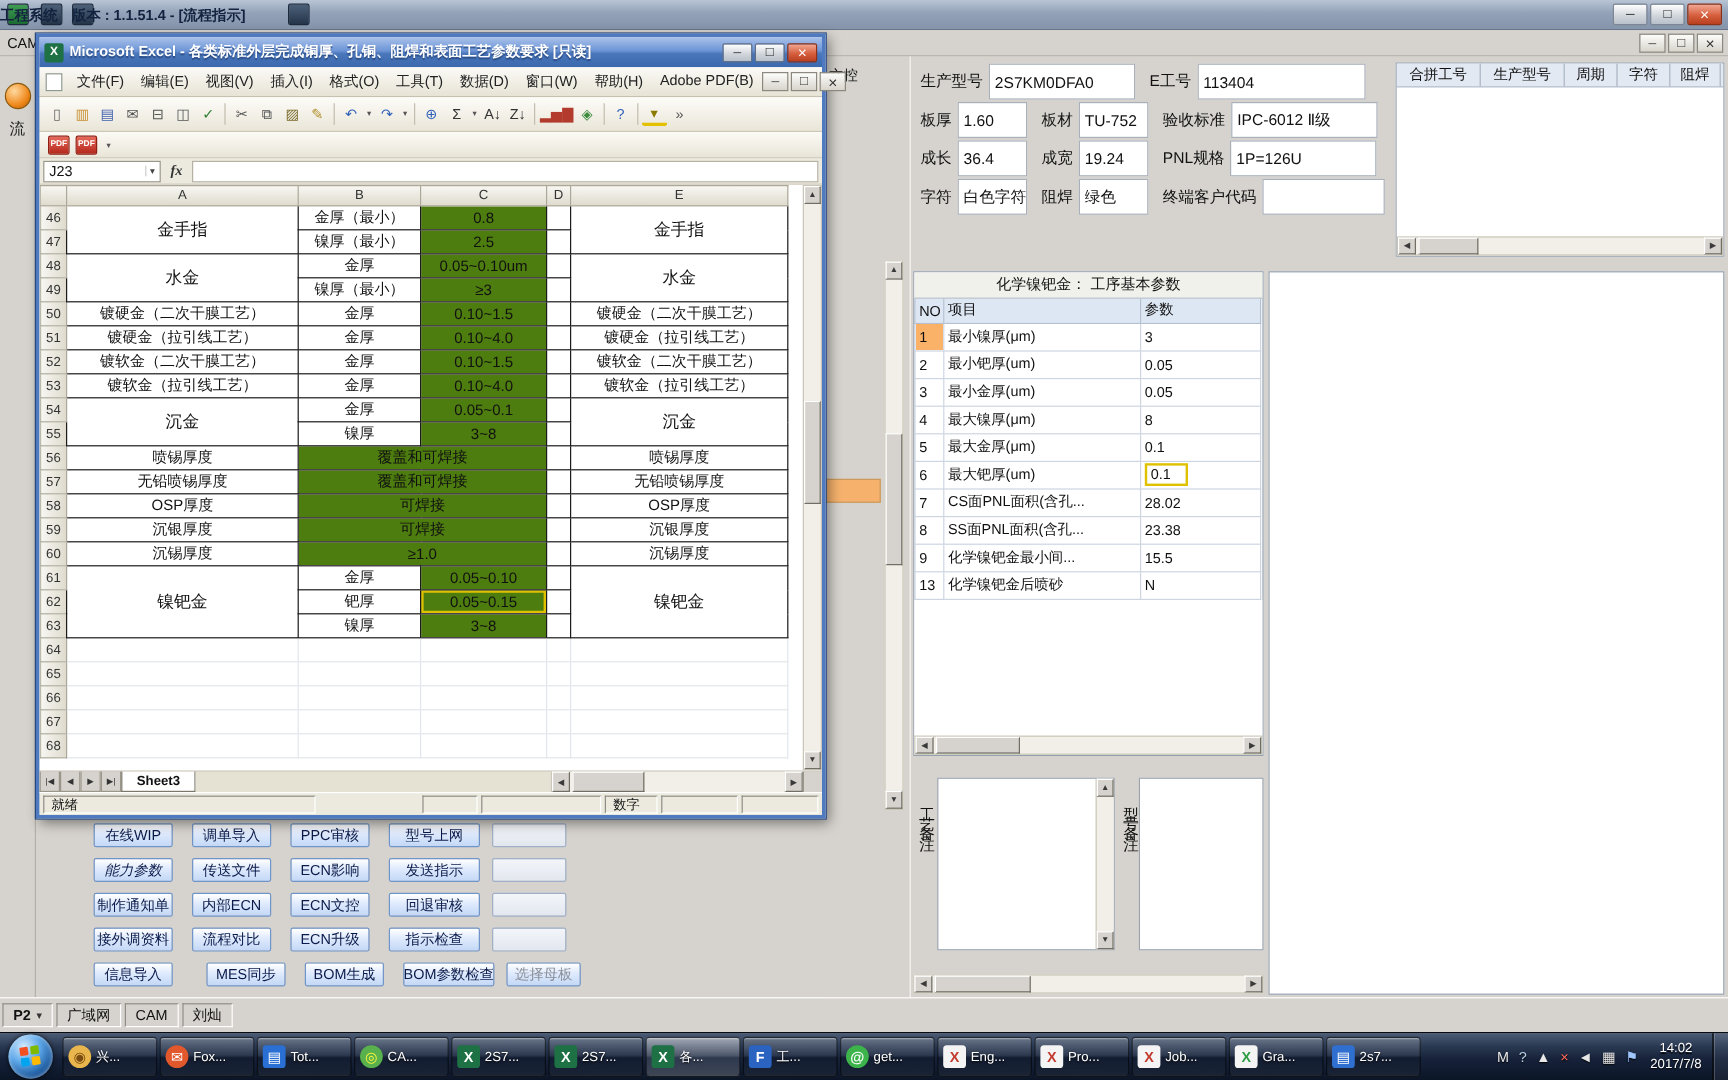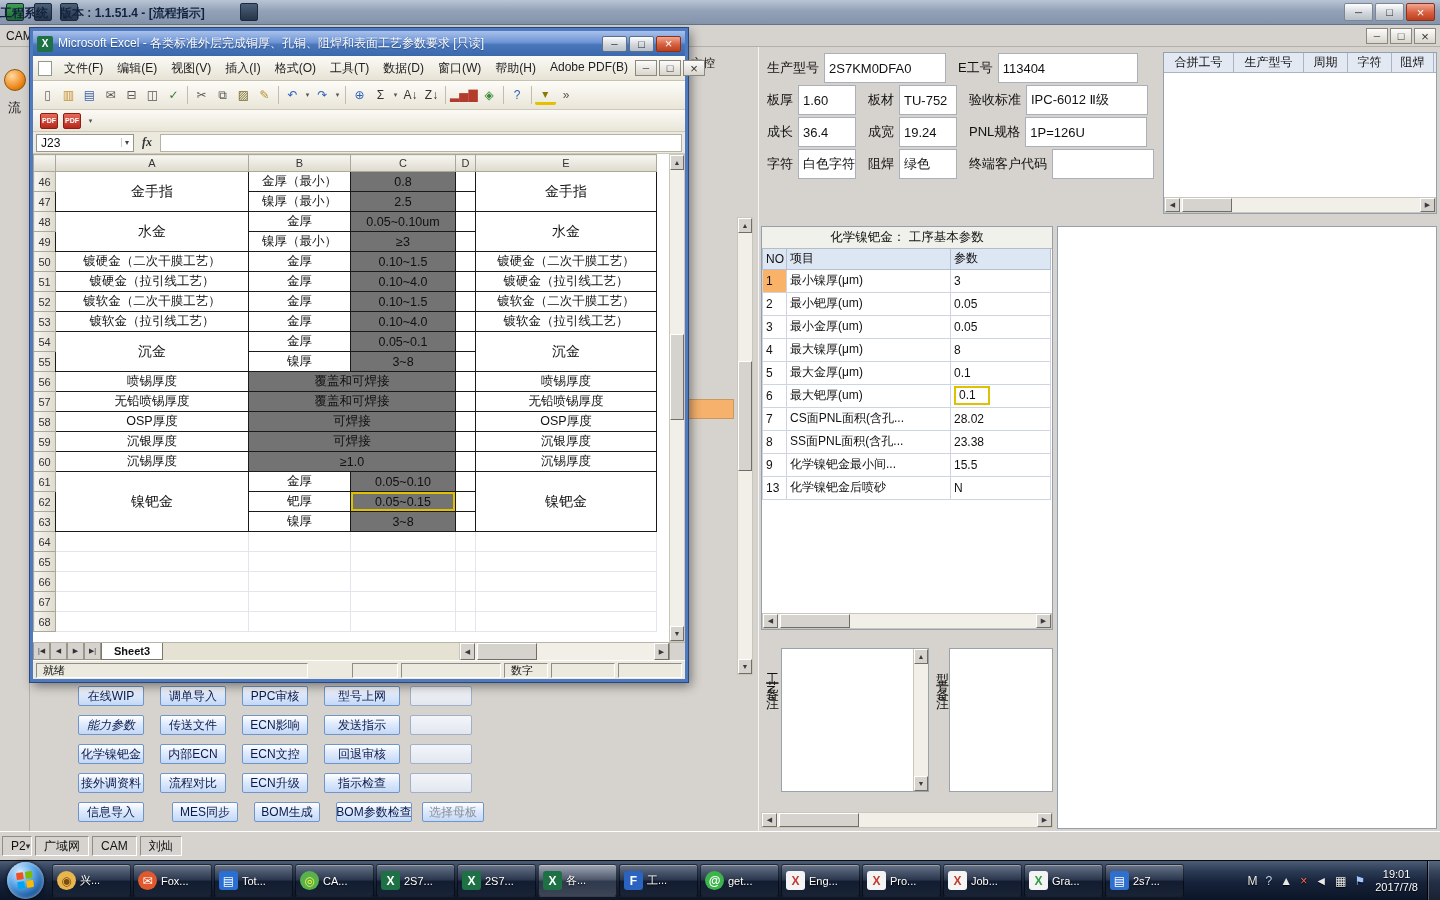--- a/index.html
+++ b/index.html
@@ -94,21 +94,21 @@
  background:linear-gradient(#ffffff,#dfeafd 45%,#c3d8f6);font-size:12px;color:#0a1a4a;
  display:flex;align-items:center;justify-content:center;white-space:nowrap;overflow:hidden;flex:0 0 auto;}
 .abtn.empty{background:linear-gradient(#f3f5f9,#e2e7ef);border-color:#9fb0c8;}
 .abtn.gray{color:#8a8f98;}
 
 
 .mw-statusbar{position:absolute;left:0;top:831px;width:1440px;height:29px;background:#d6d3ce;
  border-top:1px solid #fff;display:flex;align-items:center;padding:0 2px;}
 .st-cell{height:20px;border:1px solid;border-color:#8f8d86 #fff #fff #8f8d86;display:flex;
  align-items:center;padding:0 8px;font-size:12px;margin-right:3px;}
-.st-p2{width:30px;justify-content:space-between;}
+.st-p2{width:42px;justify-content:space-between;font-weight:bold;}
 .st-p2::after{content:"▾";font-size:9px;color:#333;}
 
 
 .taskbar{position:absolute;left:0;top:860px;width:1440px;height:40px;display:flex;align-items:center;
  background:linear-gradient(#4d5c76,#2a3952 28%,#16223a 55%,#0b1526);border-top:1px solid #060b14;}
 .orb{position:relative;flex:0 0 37px;width:37px;height:37px;margin:0 7px;border-radius:50%;
  background:radial-gradient(circle at 35% 28%,#d6ecff,#5ba6e8 38%,#1d5a9e 70%,#0a2f60);
  box-shadow:inset 0 0 4px rgba(255,255,255,.6),0 0 4px rgba(0,0,0,.8);}
 .orb .flag{position:absolute;left:10px;top:10px;width:16px;height:16px;transform:rotate(-8deg);
  display:grid;grid-template-columns:7px 7px;grid-template-rows:7px 7px;gap:2px;}
@@ -129,21 +129,21 @@
 .clock{color:#fff;font-size:11px;text-align:center;line-height:13px;text-shadow:0 1px 1px #000;margin:0 9px 0 4px;}
 .show-desktop{width:13px;height:40px;border-left:1px solid #000;box-shadow:inset 1px 0 0 rgba(255,255,255,.25);background:rgba(255,255,255,.06);}
 
 
 .excel{position:absolute;left:30px;top:28px;width:658px;height:654px;border:3px solid #4f7ac0;
  box-shadow:0 0 0 1px #27487f,3px 4px 10px rgba(0,0,0,.45);background:#eceade;display:flex;flex-direction:column;}
 .xl-title{flex:0 0 25px;display:flex;align-items:center;padding:0 4px;
  background:linear-gradient(#a9c1ea,#6d95d6 45%,#4a76ba 55%,#3b69ae);}
 .xic{width:16px;height:16px;background:#1e7145;border-radius:2px;color:#fff;font-size:10px;font-weight:bold;
  display:flex;align-items:center;justify-content:center;margin-right:5px;flex:0 0 16px;}
-.xl-title .ttl{flex:1;color:#fff;font-size:12px;font-weight:normal;text-shadow:0 1px 1px #2a4a80;
+.xl-title .ttl{flex:1;color:#fff;font-size:12px;font-weight:bold;text-shadow:0 1px 1px #2a4a80;
  white-space:nowrap;overflow:hidden;text-overflow:ellipsis;}
 .xl-ctrls{display:flex;gap:2px;margin-left:4px;}
 .xlbtn{width:25px;height:16px;display:flex;align-items:center;justify-content:center;
  background:linear-gradient(#fefefe,#cfd4da 60%,#b9c0c9);border:1px solid #56master;border:1px solid #5f6f85;border-radius:2px;font-size:9px;color:#222;}
 .xlbtn.close{background:linear-gradient(#f2a793,#d65f3e 55%,#b93f1f);color:#fff;border-color:#8c3116;}
 .xl-menu{flex:0 0 25px;display:flex;align-items:center;background:linear-gradient(#fbfaf6,#e7e3d5);
  border-bottom:1px solid #c6c1b1;padding:0 2px;}
 .xl-menu .doc-ic{width:14px;height:15px;background:#fff;border:1px solid #8f9a8f;margin:0 5px 0 3px;flex:0 0 14px;}
 .xl-menu .mi{padding:3px 7px;font-size:12px;color:#222;white-space:nowrap;}
 .xl-menu .mdi-r{margin-left:auto;display:flex;gap:2px;padding-right:2px;}
@@ -164,38 +164,38 @@
 .name-box .caret::after{content:"▾";}
 .fx{font-style:italic;font-family:"Liberation Serif","DejaVu Serif",serif;margin:0 8px;font-size:12px;color:#333;font-weight:bold;}
 .f-field{flex:1;height:18px;background:#fff;border:1px solid #b5b1a3;}
 .xl-sheet{flex:1;position:relative;background:#fff;overflow:hidden;}
 .xl-grid{border-collapse:collapse;table-layout:fixed;width:623px;}
 .xl-grid th{background:linear-gradient(#f7f6f1,#dedacd);border:1px solid #aca899;font-weight:normal;
  font-size:11px;color:#333;height:17px;padding:0;}
 .xl-grid td{border:1px solid #1a1a1a;font-size:12.5px;text-align:center;height:20px;padding:0 1px;
  overflow:hidden;white-space:nowrap;}
 .xl-grid td.rh{background:linear-gradient(90deg,#f7f6f1,#dedacd);border:1px solid #aca899;font-size:11px;color:#333;}
-.xl-grid td.green{background:#737373;}
+.xl-grid td.green{background:#4d7c0f;}
 .xl-grid td.name{font-size:14px;}
 .xl-grid td.plain{border:1px solid #e2e5ec;background:#fff;}
 .xl-grid td.annot{box-shadow:inset 0 0 0 2px #dfc100;}
 .xl-vsb{position:absolute;right:0;top:0;width:16px;height:100%;}
 .xl-tabs{flex:0 0 18px;display:flex;align-items:stretch;background:#eceade;border-top:1px solid #b9b5a6;}
 .tab-nav{display:flex;}
 .tnav{width:17px;display:flex;align-items:center;justify-content:center;background:#d6d3ce;
  border:1px solid #9a968a;border-top:none;font-size:7px;color:#333;}
 .sheet-tab{padding:0 12px;background:#fff;border:1px solid #7b776b;border-top:none;display:flex;
  align-items:center;font-size:11px;font-weight:bold;}
 .tab-filler{flex:1;background:#e5e2d4;}
 .xl-hsb{width:210px;height:100%;border:none;border-left:1px solid #cac7ba;}
 .tab-corner{width:16px;background:#d6d3ce;border-left:1px solid #9a968a;}
 .xl-status{flex:0 0 19px;display:flex;align-items:center;background:#eceade;border-top:1px solid #fff;padding:1px 3px;gap:3px;}
 .xs-cell{height:15px;border:1px solid;border-color:#8f8d86 #fff #fff #8f8d86;font-size:11px;
  display:flex;align-items:center;padding:0 6px;}
-.xs-ready{width:272px;}
+.xs-ready{width:227px;}
 .xs-flex{flex:1;}
 </style>
 </head>
 <body>
 
 <div id="screen">
 
   <div class="mw-titlebar">
     <div class="tb-chip green" style="left:6px"></div>
     <div class="tb-chip" style="left:34px"></div>
@@ -419,21 +419,21 @@
         <div class="abtn empty" style="width: 62px; margin-right: 0px;"></div>
       </div>
       <div class="act-row">
         <div class="abtn" style="width: 66px; margin-right: 16px; font-style: italic;">能力参数</div>
         <div class="abtn" style="width: 66px; margin-right: 16px;">传送文件</div>
         <div class="abtn" style="width: 66px; margin-right: 16px;">ECN影响</div>
         <div class="abtn" style="width: 76px; margin-right: 10px;">发送指示</div>
         <div class="abtn empty" style="width: 62px; margin-right: 0px;"></div>
       </div>
       <div class="act-row">
-        <div class="abtn" style="width: 66px; margin-right: 16px;">化学镍钯金</div>
+        <div class="abtn" style="width: 66px; margin-right: 16px;">制作通知单</div>
         <div class="abtn" style="width: 66px; margin-right: 16px;">内部ECN</div>
         <div class="abtn" style="width: 66px; margin-right: 16px;">ECN文控</div>
         <div class="abtn" style="width: 76px; margin-right: 10px;">回退审核</div>
         <div class="abtn empty" style="width: 62px; margin-right: 0px;"></div>
       </div>
       <div class="act-row">
         <div class="abtn" style="width: 66px; margin-right: 16px;">接外调资料</div>
         <div class="abtn" style="width: 66px; margin-right: 16px;">流程对比</div>
         <div class="abtn" style="width: 66px; margin-right: 16px;">ECN升级</div>
         <div class="abtn" style="width: 76px; margin-right: 10px;">指示检查</div>
@@ -835,20 +835,20 @@
       <div class="tray-ics">
           <span class="ti" style="color: rgb(232, 232, 232);">M</span>
           <span class="ti" style="color: rgb(188, 214, 240);">?</span>
           <span class="ti" style="color: rgb(232, 232, 232);">▲</span>
           <span class="ti" style="color: rgb(255, 106, 90);">×</span>
           <span class="ti" style="color: rgb(232, 232, 232);">◄</span>
           <span class="ti" style="color: rgb(232, 232, 232);">▦</span>
           <span class="ti" style="color: rgb(159, 198, 255);">⚑</span>
         </div>
       <div class="clock">
-        <div>19:01</div>
+        <div>14:02</div>
         <div>2017/7/8</div>
       </div>
       <div class="show-desktop"></div>
     </div>
   </div>
 
 </div>
 
 </body></html>

